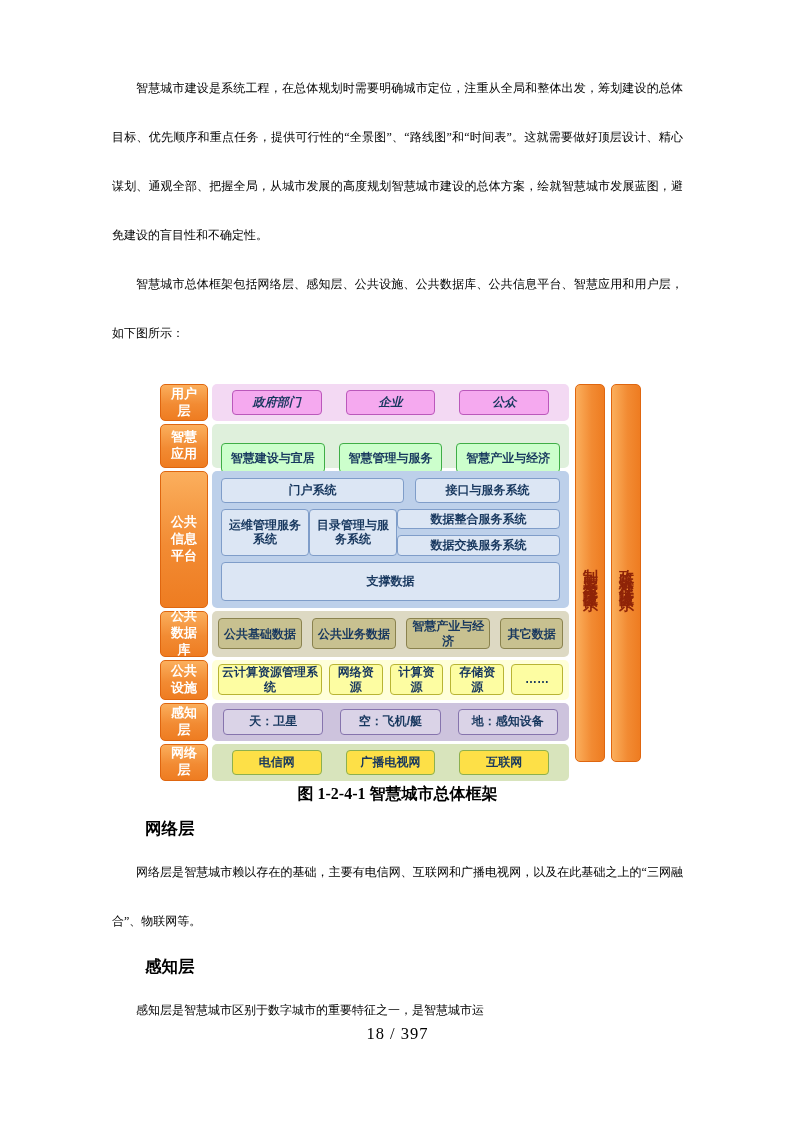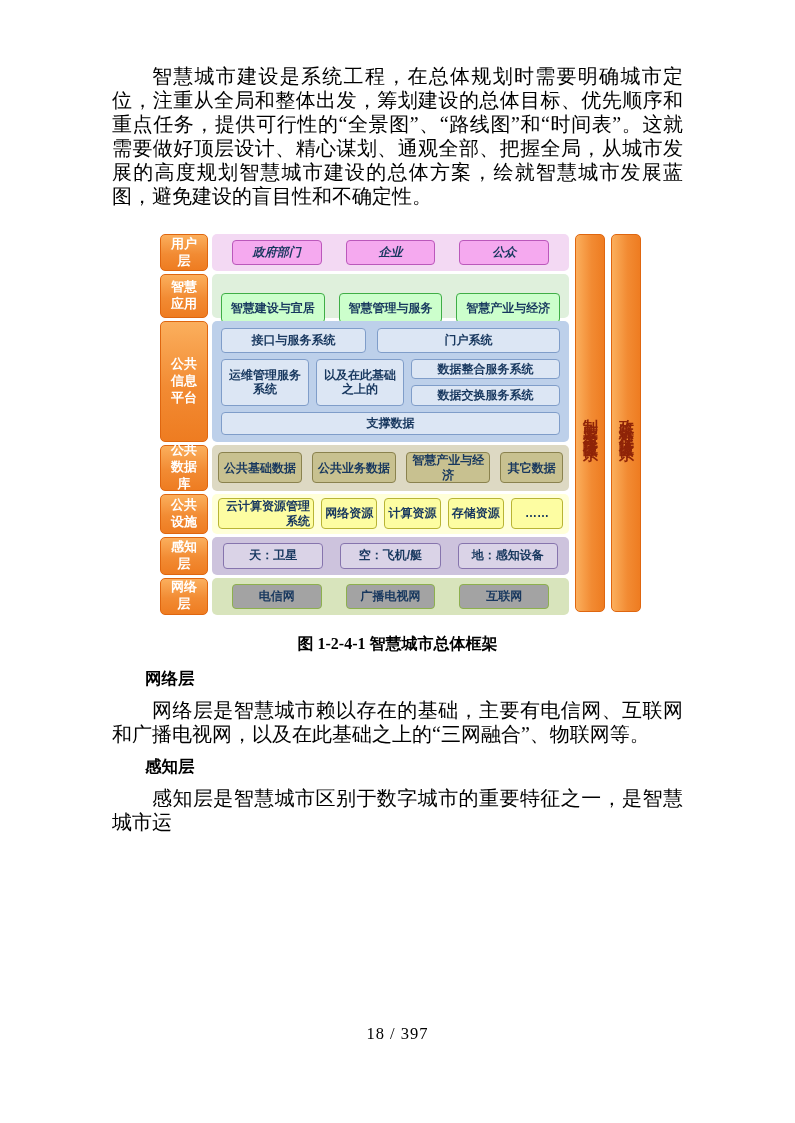--- a/index.html
+++ b/index.html
@@ -4,21 +4,21 @@
 <style>
   * { margin:0; padding:0; box-sizing:border-box; }
   html, body { background:#ffffff; }
   body {
     width:795px; height:1123px; position:relative; overflow:hidden;
     font-family:"Liberation Serif", serif; color:#000;
   }
   .page { position:absolute; inset:0; padding:64px 112px 0 112px; }
 
   .body-text {
-    font-size:20px; line-height:24px; text-align:justify; text-indent:2em;
+    font-size:12px; line-height:49px; text-align:justify; text-indent:2em;
   }
   .heading {
     font-size:16.5px; line-height:38px; font-weight:bold; text-indent:2em; margin-top:2px;
   }
 
   
   .figure-area { margin-top:26px; }
   .diagram {
     display:flex; gap:6px; margin-left:48px; width:481px; height:378px;
     font-family:"Liberation Sans", sans-serif;
@@ -62,45 +62,45 @@
   .box-green     { background:#ccffcc; border-color:#3fae46; }
   .content-app .box { flex:1; height:30px;margin-top:24px; }
 
   .content-info  { background:#bdd0ea; padding:7px 9px; gap:6px;
                    flex-direction:column; align-items:stretch; }
   .box-blue      { background:#dce6f4; border-color:#7f9dc9; }
   .info-top      { display:flex; gap:11px; height:25px; }
   .info-top .box { height:auto; }
   .info-top .portal    { flex:1.28; }
   .info-top .interface { flex:1; }
-  .info-mid      { flex:1; display:flex; gap:7px; }
+  .info-mid      { flex:1; display:flex; }
   .info-mid .box { height:auto; }
   .info-mid .mid-box   { width:88px; }
   .mid-col       { flex:1; display:flex; flex-direction:column; gap:6px; }
   .mid-col .box  { flex:1; }
-  .info-bottom   { display:flex; height:23px; }
+  .info-bottom   { display:flex; height:39px; }
   .info-bottom .box { flex:1; height:auto; }
 
   .content-db    { background:#ddd9c3; padding:0 6px; gap:10px; }
   .box-tan       { background:#c8c190; border-color:#8a824e; }
   .content-db .box { flex:1; height:31px; }
   .content-db .box.last { flex:0.72; }
 
   .content-infra { background:#ffffd9; padding:0 6px; gap:7px; }
   .box-yellow    { background:#fdfda2; border-color:#b8b434; }
   .content-infra .box { flex:1; height:31px; }
-  .content-infra .box.first { flex:none; width:96px;text-align:right; }
+  .content-infra .box.first { flex:none; width:104px; }
   .content-infra .box.last  { flex:none; width:52px; }
 
   .content-sense { background:#cdc3dd; padding:0 11px; gap:17px; }
   .box-purple    { background:#dad3e7; border-color:#8674ad; }
   .content-sense .box { flex:1; height:26px; }
 
   .content-net   { background:#d8e4bc; padding:0 20px; gap:24px; }
-  .box-palegreen { background:#a3a3a3; border-color:#8db04e;text-align:right; }
+  .box-palegreen { background:#fde047; border-color:#8db04e;text-align:right; }
   .content-net .box { flex:1; height:25px; }
 
   .side-bar {
     width:30px; border-radius:5px;
     background:linear-gradient(90deg,#fbaf5d 0%, #f28b33 55%, #ee7c21 100%);
     border:1px solid #df660f;
     display:flex; align-items:center; justify-content:center;
   }
   .side-bar span {
     writing-mode:vertical-rl; font-weight:bold; color:#8f2408;
@@ -116,20 +116,21 @@
     position:absolute; left:0; right:0; top:1024px; text-align:center;
     font-size:16.5px; letter-spacing:1px;
   }
 </style>
 </head>
 <body>
 
 <div class="page">
 
   <p class="body-text">智慧城市建设是系统工程，在总体规划时需要明确城市定位，注重从全局和整体出发，筹划建设的总体目标、优先顺序和重点任务，提供可行性的“全景图”、“路线图”和“时间表”。这就需要做好顶层设计、精心谋划、通观全部、把握全局，从城市发展的高度规划智慧城市建设的总体方案，绘就智慧城市发展蓝图，避免建设的盲目性和不确定性。</p>
+  <p class="body-text">智慧城市总体框架包括网络层、感知层、公共设施、公共数据库、公共信息平台、智慧应用和用户层，如下图所示：</p>
 
   <div class="figure-area">
     <div class="diagram">
       <div class="rows">
 
         <div class="row row-user">
           <div class="layer-label">用户层</div>
           <div class="row-content content-user">
             <div class="box box-pink">政府部门</div>
             <div class="box box-pink">企业</div>
@@ -143,26 +144,26 @@
             <div class="box box-green">智慧建设与宜居</div>
             <div class="box box-green">智慧管理与服务</div>
             <div class="box box-green">智慧产业与经济</div>
           </div>
         </div>
 
         <div class="row row-info">
           <div class="layer-label">公共信息平台</div>
           <div class="row-content content-info">
             <div class="info-top">
+              <div class="box box-blue portal">门户系统</div>
               <div class="box box-blue interface">接口与服务系统</div>
-              <div class="box box-blue portal">门户系统</div>
             </div>
             <div class="info-mid">
               <div class="box box-blue mid-box">运维管理服务系统</div>
-              <div class="box box-blue mid-box">以及在此基础之上的</div>
+              <div class="box box-blue mid-box">目录管理与服务系统</div>
               <div class="mid-col">
                 <div class="box box-blue">数据整合服务系统</div>
                 <div class="box box-blue">数据交换服务系统</div>
               </div>
             </div>
             <div class="info-bottom">
               <div class="box box-blue">支撑数据</div>
             </div>
           </div>
         </div>

